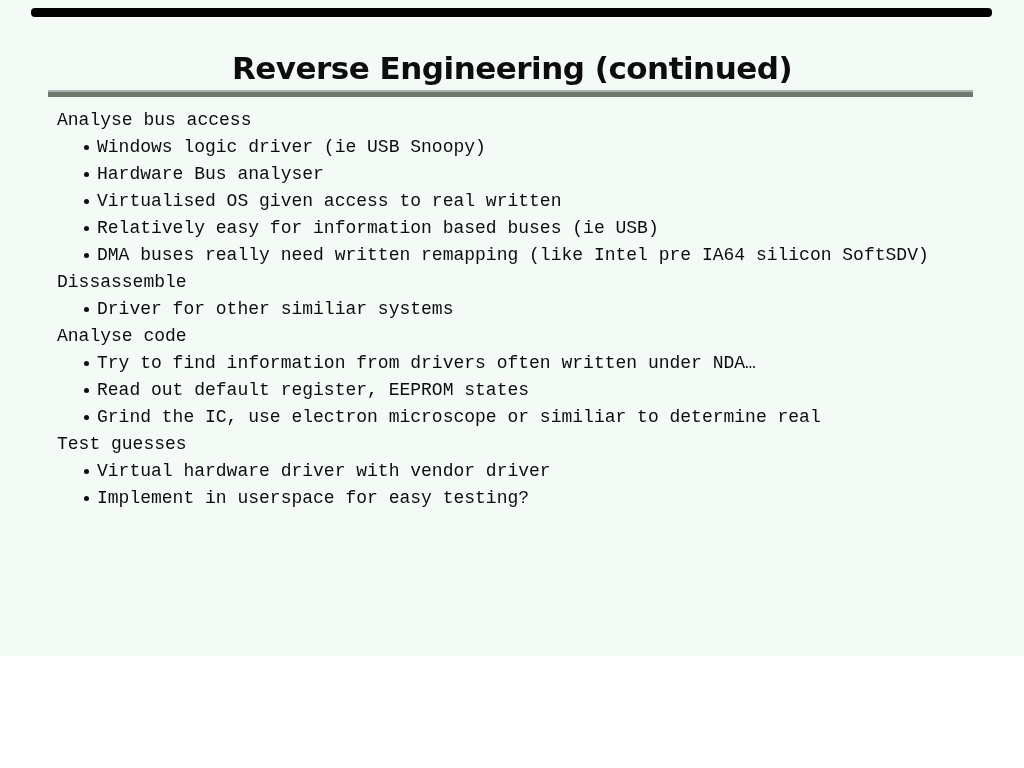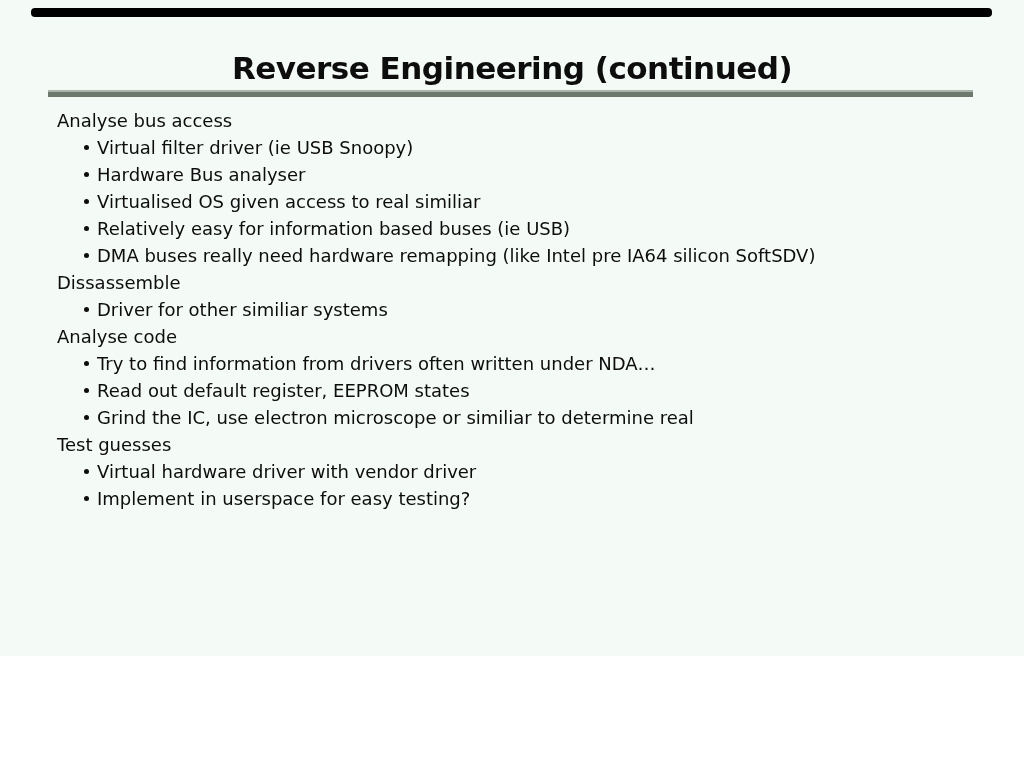--- a/index.html
+++ b/index.html
@@ -39,20 +39,21 @@
     background:linear-gradient(to bottom,
       var(--rule-light,#aab3ab) 0 2px,
       var(--rule-dark,#6e796e) 2px 100%);
   }
 
   .outline {
     position:absolute;
     top:107px; left:57px; right:30px;
     font-size:18px;
     line-height:27px;
+    font-family:Liberation Mono, monospace;
   }
 
   .heading { position:relative; }
 
   .bullet {
     position:relative;
     padding-left:40px;
   }
   .bullet .dot {
     position:absolute;
@@ -67,25 +68,25 @@
 
 <div class="slide">
   <div class="edge-bar top"></div>
 
   <div class="title">Reverse Engineering (continued)</div>
 
   <div class="rule"></div>
 
   <div class="outline">
       <div class="heading">Analyse bus access</div>
-      <div class="bullet"><span class="dot"></span><span>Virtual filter driver (ie USB Snoopy)</span></div>
+      <div class="bullet"><span class="dot"></span><span>Windows logic driver (ie USB Snoopy)</span></div>
       <div class="bullet"><span class="dot"></span><span>Hardware Bus analyser</span></div>
-      <div class="bullet"><span class="dot"></span><span>Virtualised OS given access to real similiar</span></div>
+      <div class="bullet"><span class="dot"></span><span>Virtualised OS given access to real written</span></div>
       <div class="bullet"><span class="dot"></span><span>Relatively easy for information based buses (ie USB)</span></div>
-      <div class="bullet"><span class="dot"></span><span>DMA buses really need hardware remapping (like Intel pre IA64 silicon SoftSDV)</span></div>
+      <div class="bullet"><span class="dot"></span><span>DMA buses really need written remapping (like Intel pre IA64 silicon SoftSDV)</span></div>
       <div class="heading">Dissassemble</div>
       <div class="bullet"><span class="dot"></span><span>Driver for other similiar systems</span></div>
       <div class="heading">Analyse code</div>
       <div class="bullet"><span class="dot"></span><span>Try to find information from drivers often written under NDA…</span></div>
       <div class="bullet"><span class="dot"></span><span>Read out default register, EEPROM states</span></div>
       <div class="bullet"><span class="dot"></span><span>Grind the IC, use electron microscope or similiar to determine real</span></div>
       <div class="heading">Test guesses</div>
       <div class="bullet"><span class="dot"></span><span>Virtual hardware driver with vendor driver</span></div>
       <div class="bullet"><span class="dot"></span><span>Implement in userspace for easy testing?</span></div>
     </div>

